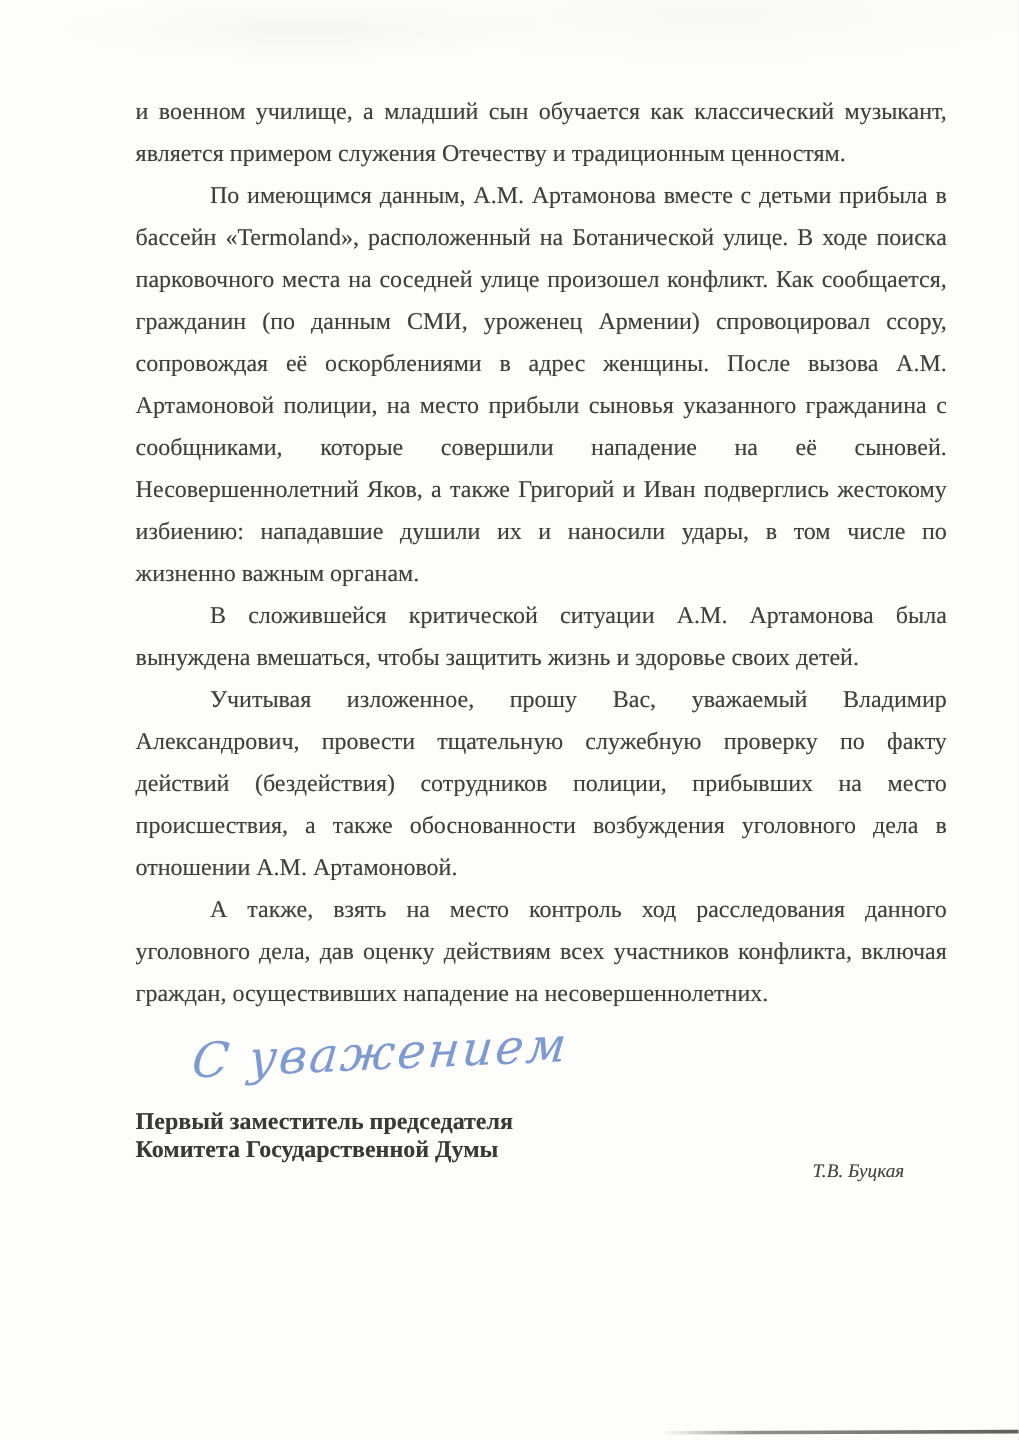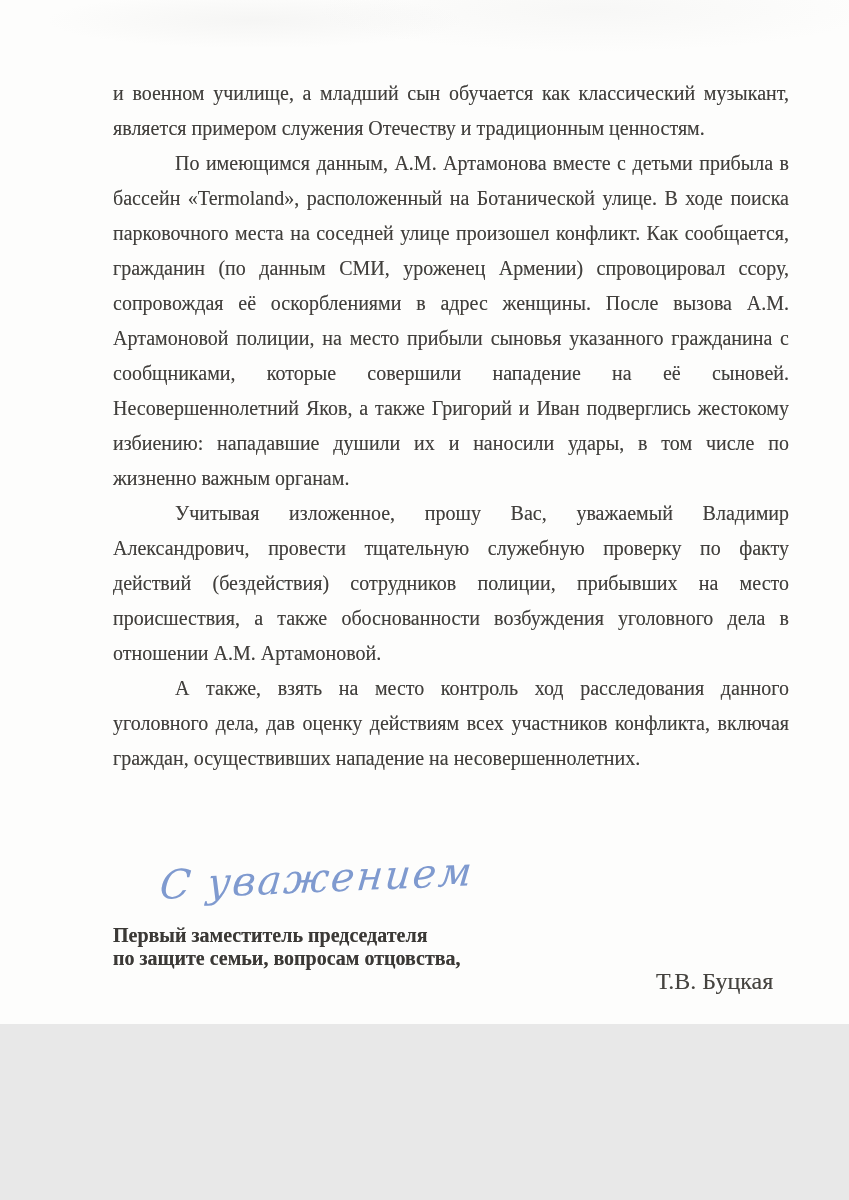--- a/index.html
+++ b/index.html
@@ -3,21 +3,21 @@
 <meta charset="utf-8">
 <style>
   html, body {
     margin: 0;
     padding: 0;
     background: #e8e8e8;
   }
   .page {
     position: relative;
     width: 849px;
-    height: 1024px;
+    height: 1200px;
     margin: 0 auto;
     background: #fdfdfc;
     overflow: hidden;
     font-family: "Liberation Serif", serif;
   }
   
   .page::before {
     content: "";
     position: absolute;
     inset: 0;
@@ -64,26 +64,27 @@
     top: 908px;
     font-size: 20px;
     font-weight: bold;
     line-height: 23px;
     color: #3b3936;
     text-shadow: 0 0 0.5px rgba(59,57,54,0.5);
     margin-top: 16px;
   }
   .signer-name {
     position: absolute;
-    left: 656px;
+    left: 677px;
     top: 968px;
-    font-size: 24px;
+    font-size: 16px;
     color: #45433f;
     text-shadow: 0 0 0.5px rgba(69,67,63,0.4);
     white-space: nowrap;
+    font-style: italic;
   }
   .scan-shadow {
     position: absolute;
     left: 552px;
     top: 1192px;
     width: 297px;
     height: 3px;
     background: linear-gradient(to right,
       rgba(120,118,115,0) 0%,
       rgba(110,108,104,0.75) 25%,
@@ -92,28 +93,29 @@
   }
 </style>
 </head>
 <body>
 
 <div class="page">
 
   <div class="body-text">
     <p class="para no-indent">и военном училище, а младший сын обучается как классический музыкант, является примером служения Отечеству и традиционным ценностям.</p>
     <p class="para">По имеющимся данным, А.М. Артамонова вместе с детьми прибыла в бассейн «Termoland», расположенный на Ботанической улице. В ходе поиска парковочного места на соседней улице произошел конфликт. Как сообщается, гражданин (по данным СМИ, уроженец Армении) спровоцировал ссору, сопровождая её оскорблениями в адрес женщины. После вызова А.М. Артамоновой полиции, на место прибыли сыновья указанного гражданина с сообщниками, которые совершили нападение на её сыновей. Несовершеннолетний Яков, а также Григорий и Иван подверглись жестокому избиению: нападавшие душили их и наносили удары, в том числе по жизненно важным органам.</p>
+    <p class="para">В сложившейся критической ситуации А.М. Артамонова была вынуждена вмешаться, чтобы защитить жизнь и здоровье своих детей.</p>
     <p class="para">Учитывая изложенное, прошу Вас, уважаемый Владимир Александрович, провести тщательную служебную проверку по факту действий (бездействия) сотрудников полиции, прибывших на место происшествия, а также обоснованности возбуждения уголовного дела в отношении А.М. Артамоновой.</p>
     <p class="para">А также, взять на место контроль ход расследования данного уголовного дела, дав оценку действиям всех участников конфликта, включая граждан, осуществивших нападение на несовершеннолетних.</p>
   </div>
 
   <div class="handwriting" style="color: rgb(117, 146, 204);">С уважением</div>
 
   <div class="signer-title">
     <div>Первый заместитель председателя</div>
-    <div>по защите семьи, вопросам отцовства,</div>
+    <div>Комитета Государственной Думы</div>
   </div>
 
   <div class="signer-name">Т.В. Буцкая</div>
 
   <div class="scan-shadow"></div>
 
 </div>
 
 </body></html>

